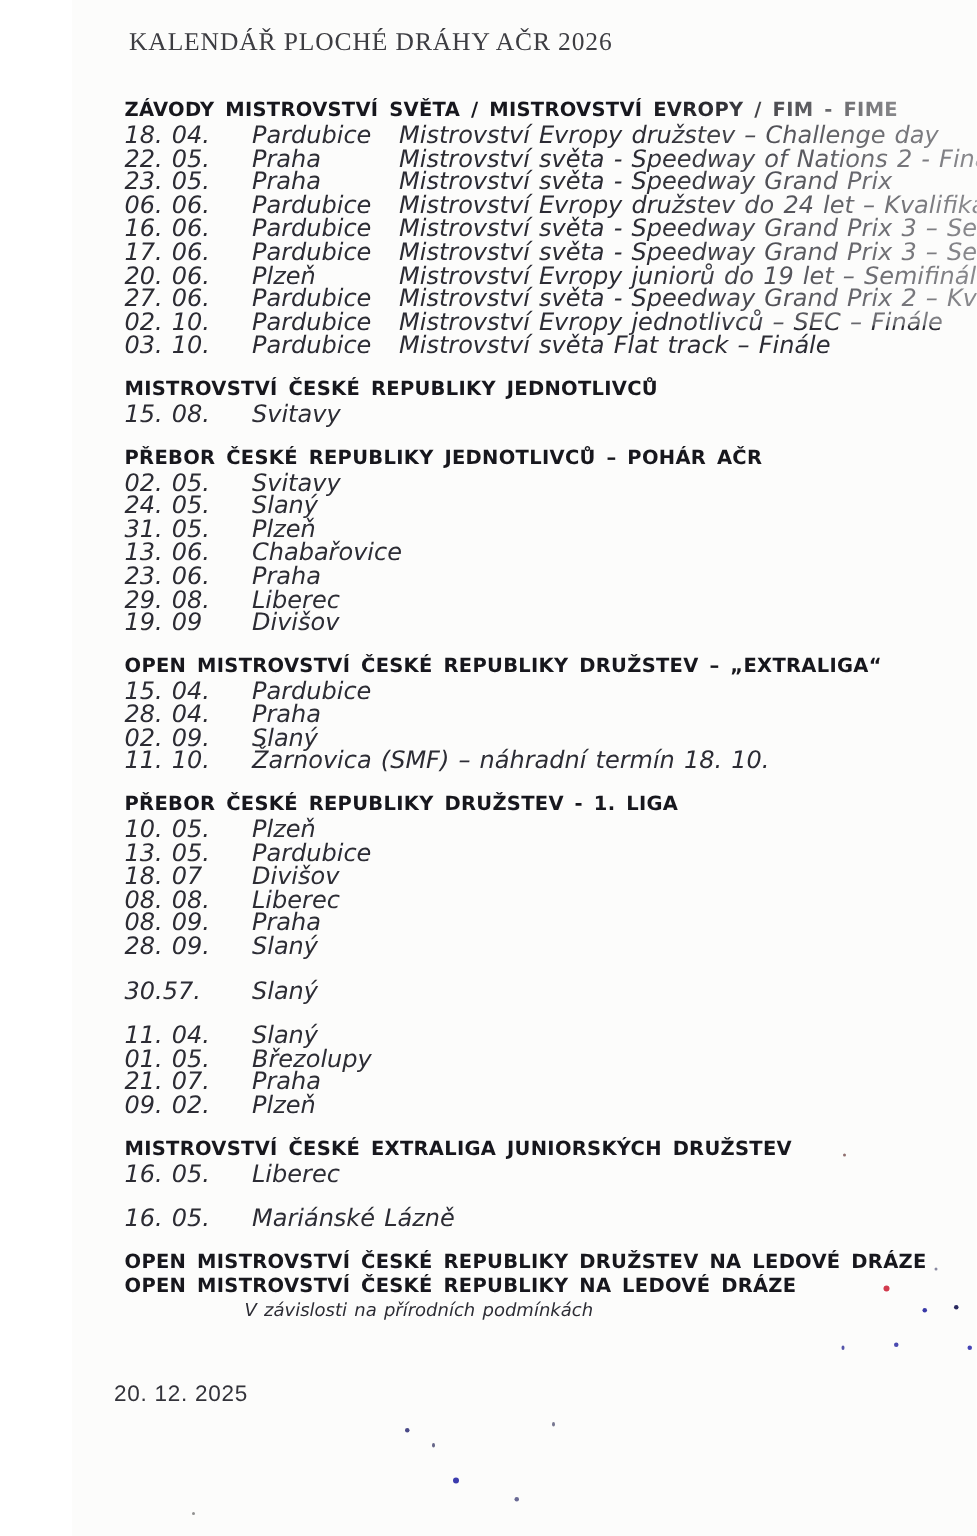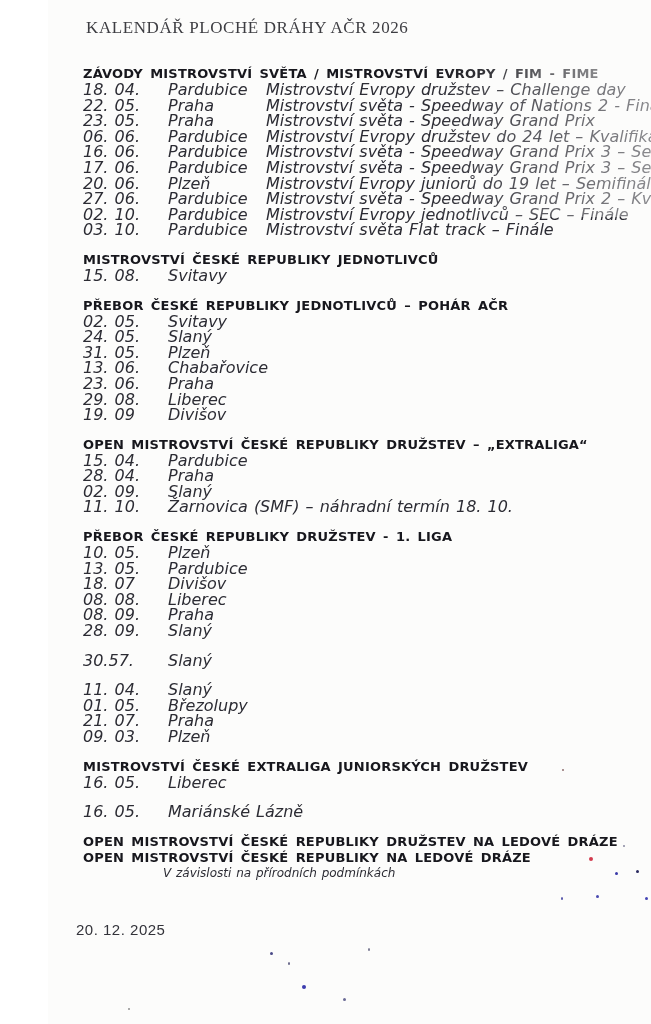--- a/index.html
+++ b/index.html
@@ -334,21 +334,21 @@
     <span class="evt"></span>
   </div>
 
   <div class="row">
     <span class="date">21. 07.</span>
     <span class="loc">Praha</span>
     <span class="evt"></span>
   </div>
 
   <div class="row">
-    <span class="date">09. 03.</span>
+    <span class="date">09. 02.</span>
     <span class="loc">Plzeň</span>
     <span class="evt"></span>
   </div>
 </div>
   </section>
 
   <section class="section">
     <div class="headings">
   <div class="heading">MISTROVSTVÍ ČESKÉ EXTRALIGA JUNIORSKÝCH DRUŽSTEV</div>
 </div>

